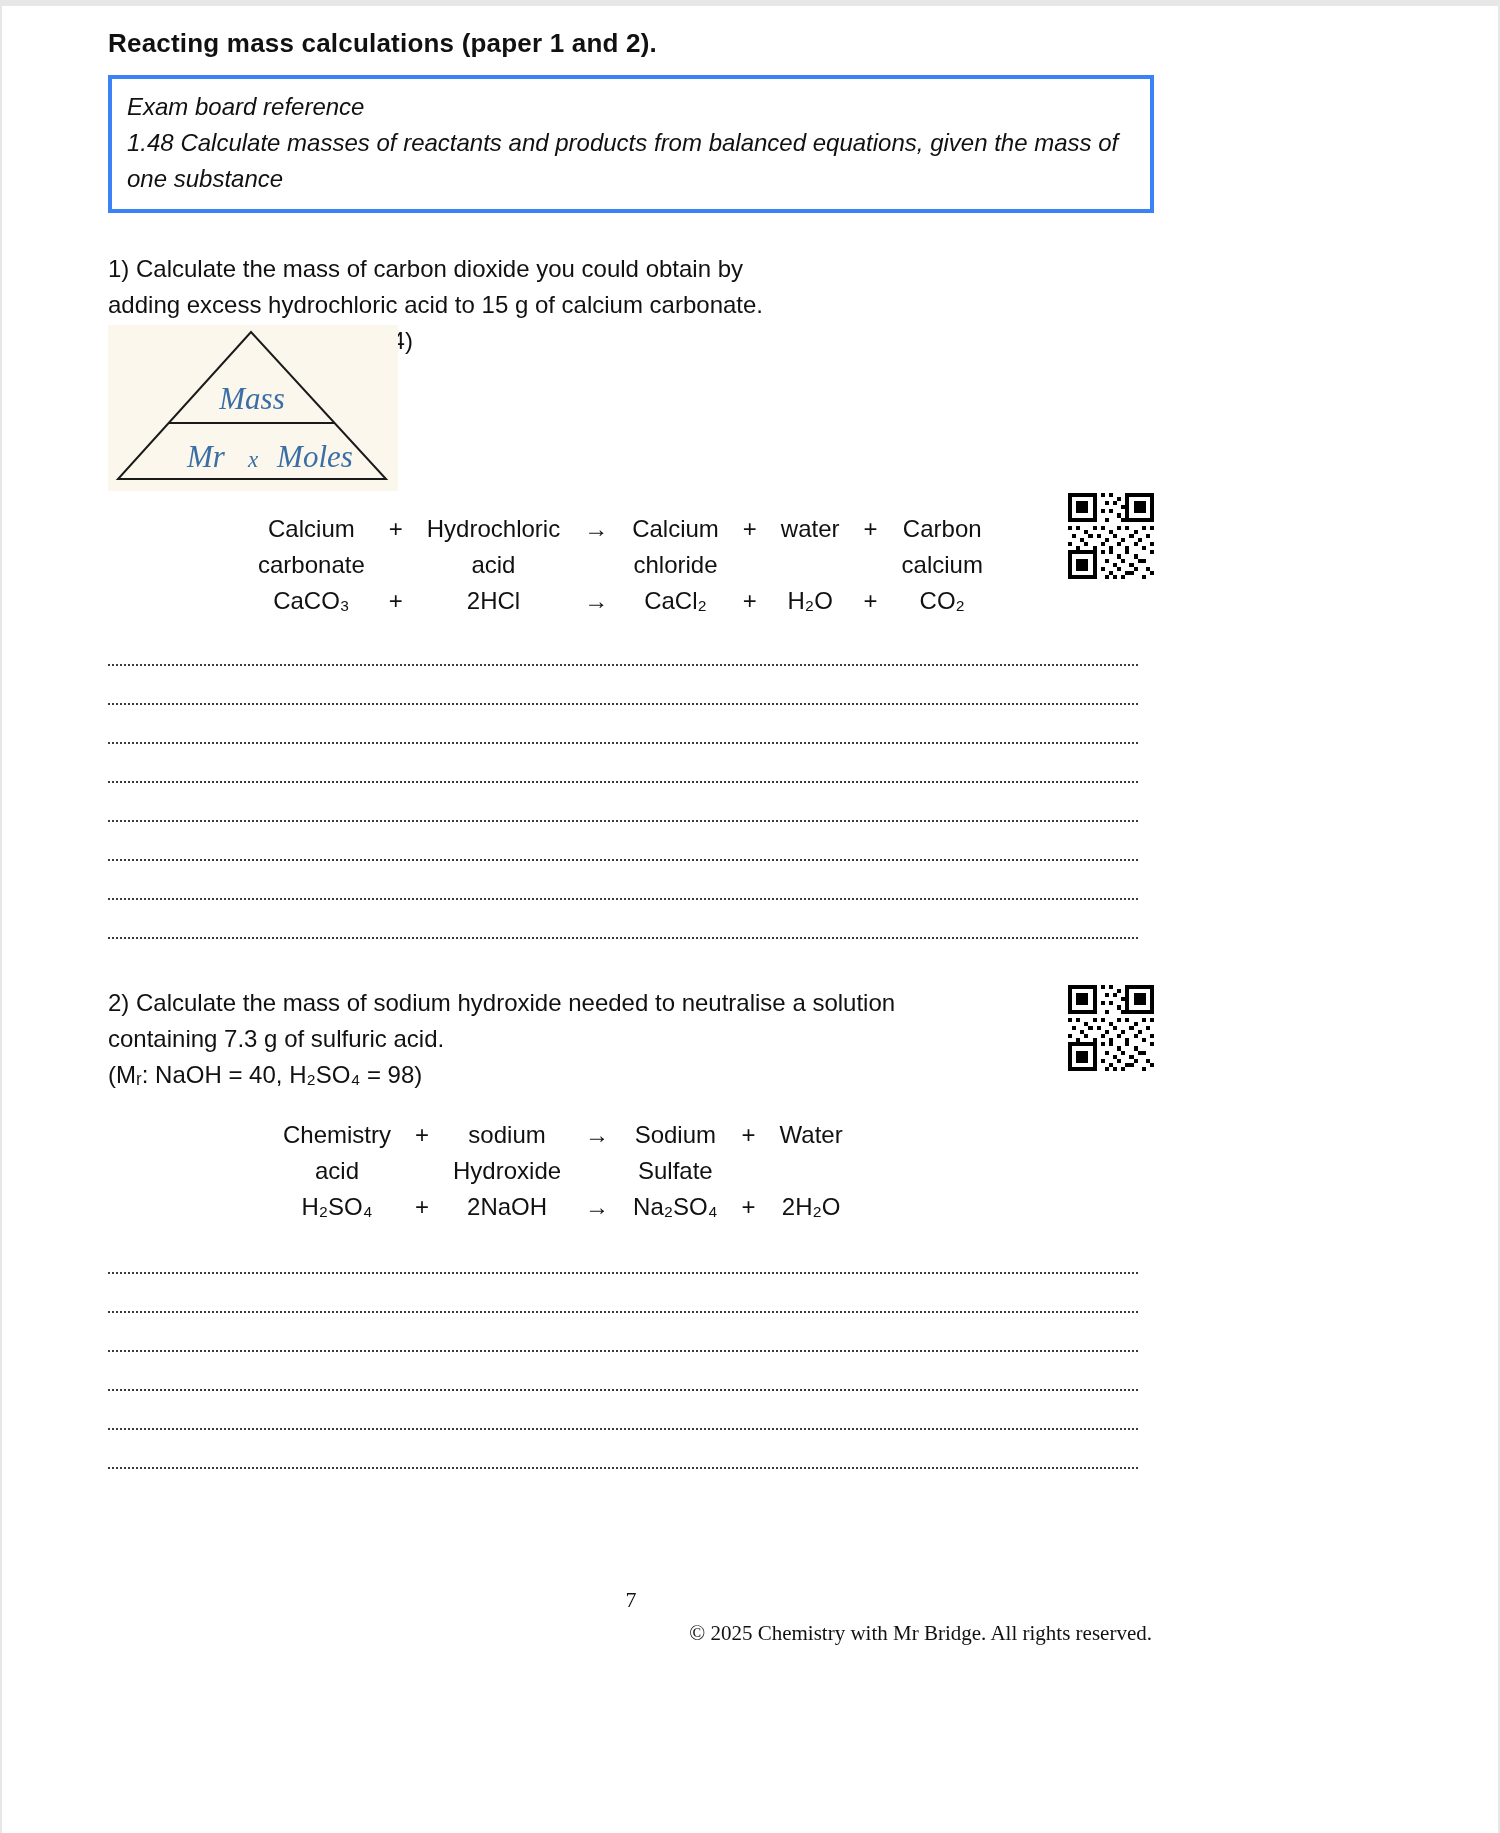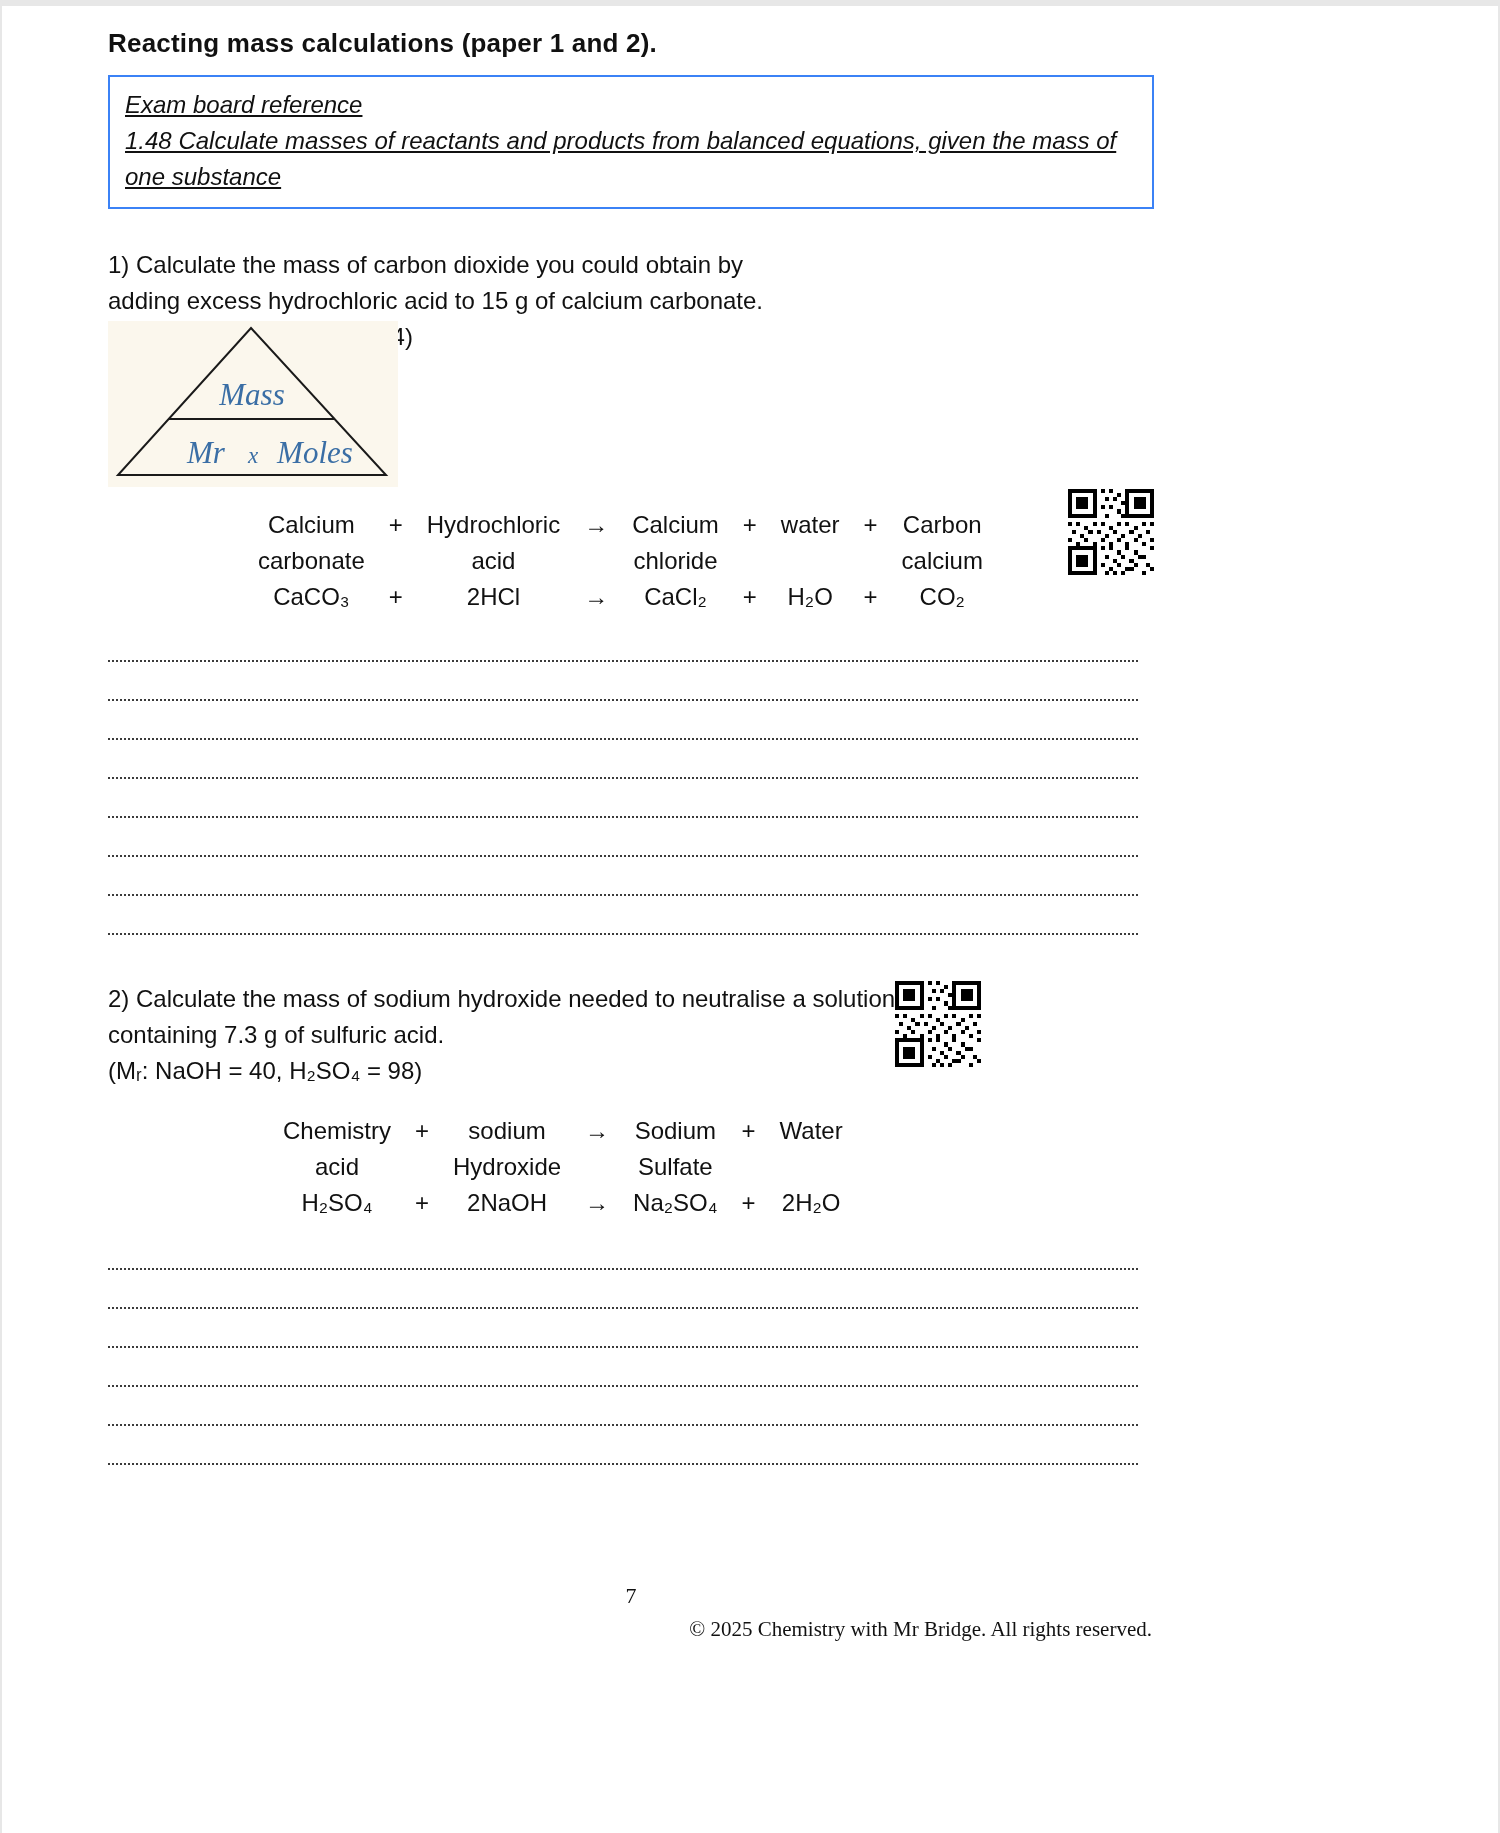--- a/index.html
+++ b/index.html
@@ -21,26 +21,25 @@
     margin-left:106px;
     position:relative;
   }
   .title{
     font-size:26px;
     font-weight:700;
     margin:0 0 16px 0;
     letter-spacing:0.2px;
   }
   .exam-box{
-    border:2px solid #3b82f6;
+    border:4px solid #3b82f6;
     padding:10px 15px 12px 15px;
     font-style:italic;
     font-size:24px;
     line-height:36px;
-    text-decoration:underline;
   }
   
   .q1-row{
     display:flex;
     margin-top:38px;
     align-items:flex-start;
     flex-direction:column;
   }
   .q-text{
     font-size:24px;
@@ -84,21 +83,21 @@
   .answers2{margin-top:10px;}
   .dotline{
     height:37px;
     border-bottom:2px dotted #3b3b3b;
   }
   
   .q2-row{
     display:flex;
     margin-top:46px;
     align-items:flex-start;
-    justify-content:flex-start;
+    justify-content:space-between;
   }
   .qr{
     width:86px;
     height:86px;
     flex:0 0 auto;
     display:block;
   }
   .qr1{
     position:absolute;
     right:0;

